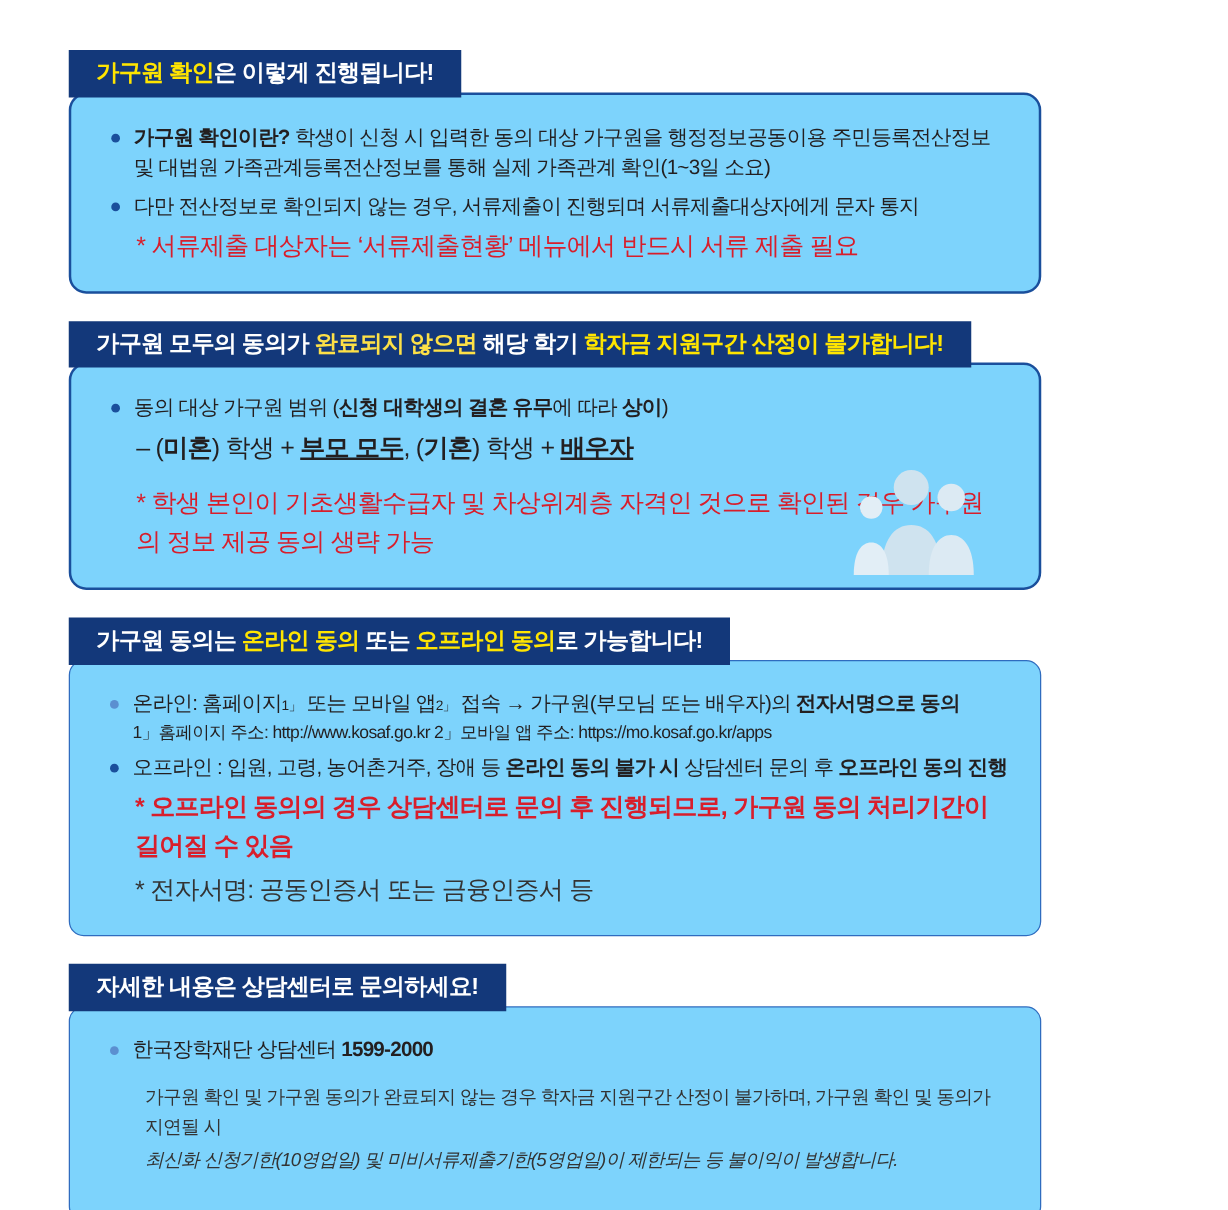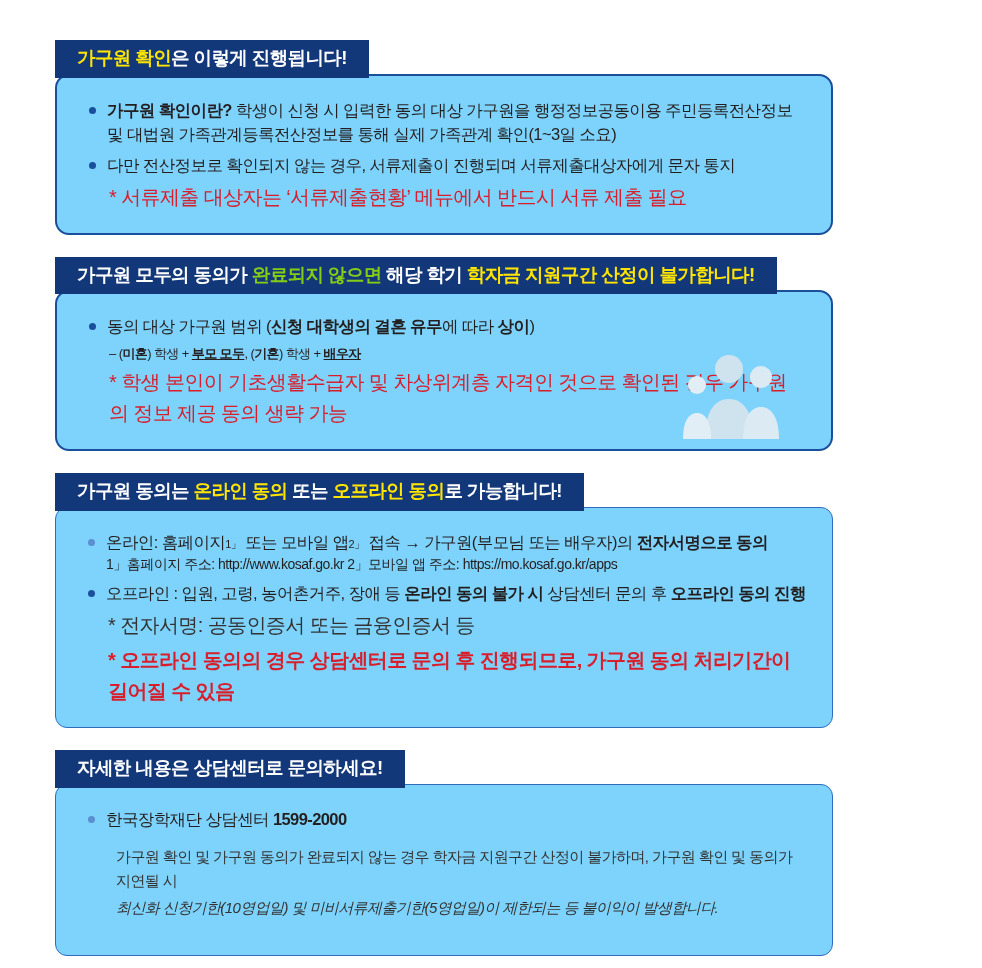--- a/index.html
+++ b/index.html
@@ -38,21 +38,21 @@
     font-weight: bold;
     letter-spacing: -0.6px;
     line-height: 1;
     padding: 9px 22px 10px 22px;
     color: #ffffff;
     white-space: nowrap;
   }
   .hdr-navy { background: #13387a; }
   .hdr-navy2 { background: #13387a; }
   .hdr-yellow { color: #ffe500; }
-  .hdr-cyan { color: #84cc16; }
+  .hdr-cyan { color: #fde047; }
 
   
   .box {
     position: relative;
     margin-top: -4px;
     border: 2px solid #1a4f9c;
     border-radius: 14px;
     background: #7dd3fc;
     padding: 22px 26px 20px 30px;
     box-sizing: border-box;
@@ -100,23 +100,23 @@
   .indent-1 { margin-left: 22px; }
   .indent-2 { margin-left: 30px; }
 
   .b { font-weight: bold; }
   .red { color: #d81e2b; }
   .u { text-decoration: underline; }
   .small { font-size: 14px; letter-spacing: -0.5px; }
   .sub { font-size: 11px; vertical-align: baseline; }
 
   .dash-line {
-    font-size: 13px;
-    letter-spacing: -0.6px;
-    margin: 6px 0 4px 22px;
+    font-size: 20px;
+    letter-spacing: -0.6px;
+    margin: 6px 0 16px 22px;
   }
 
   
   .family {
     position: absolute;
     right: 44px;
     bottom: 10px;
     width: 130px;
     height: 90px;
     z-index: 1;
@@ -181,22 +181,22 @@
     <div class="box thin">
       <ul class="bl">
         <li class="dot-light">
           <span>온라인: 홈페이지</span><span class="sub">1」</span><span> 또는 모바일 앱</span><span class="sub">2」</span><span> 접속 → 가구원(부모님 또는 배우자)의 </span><span class="b">전자서명으로 동의</span>
           <span class="small line2">1」홈페이지 주소: http://www.kosaf.go.kr  2」모바일 앱 주소: https://mo.kosaf.go.kr/apps</span>
         </li>
         <li>
           <span>오프라인 : 입원, 고령, 농어촌거주, 장애 등 </span><span class="b">온라인 동의 불가 시</span><span> 상담센터 문의 후 </span><span class="b">오프라인 동의 진행</span>
         </li>
       </ul>
+      <p class="note red b indent-1">* 오프라인 동의의 경우 상담센터로 문의 후 진행되므로, 가구원 동의 처리기간이 길어질 수 있음</p>
       <p class="note gray indent-1">* 전자서명: 공동인증서 또는 금융인증서 등</p>
-      <p class="note red b indent-1">* 오프라인 동의의 경우 상담센터로 문의 후 진행되므로, 가구원 동의 처리기간이 길어질 수 있음</p>
     </div>
   </div>
 
   <div class="section sec4">
     <div class="hdr hdr-navy">
       <span>자세한 내용은 상담센터로 문의하세요!</span>
     </div>
     <div class="box thin">
       <ul class="bl">
         <li class="dot-light">

